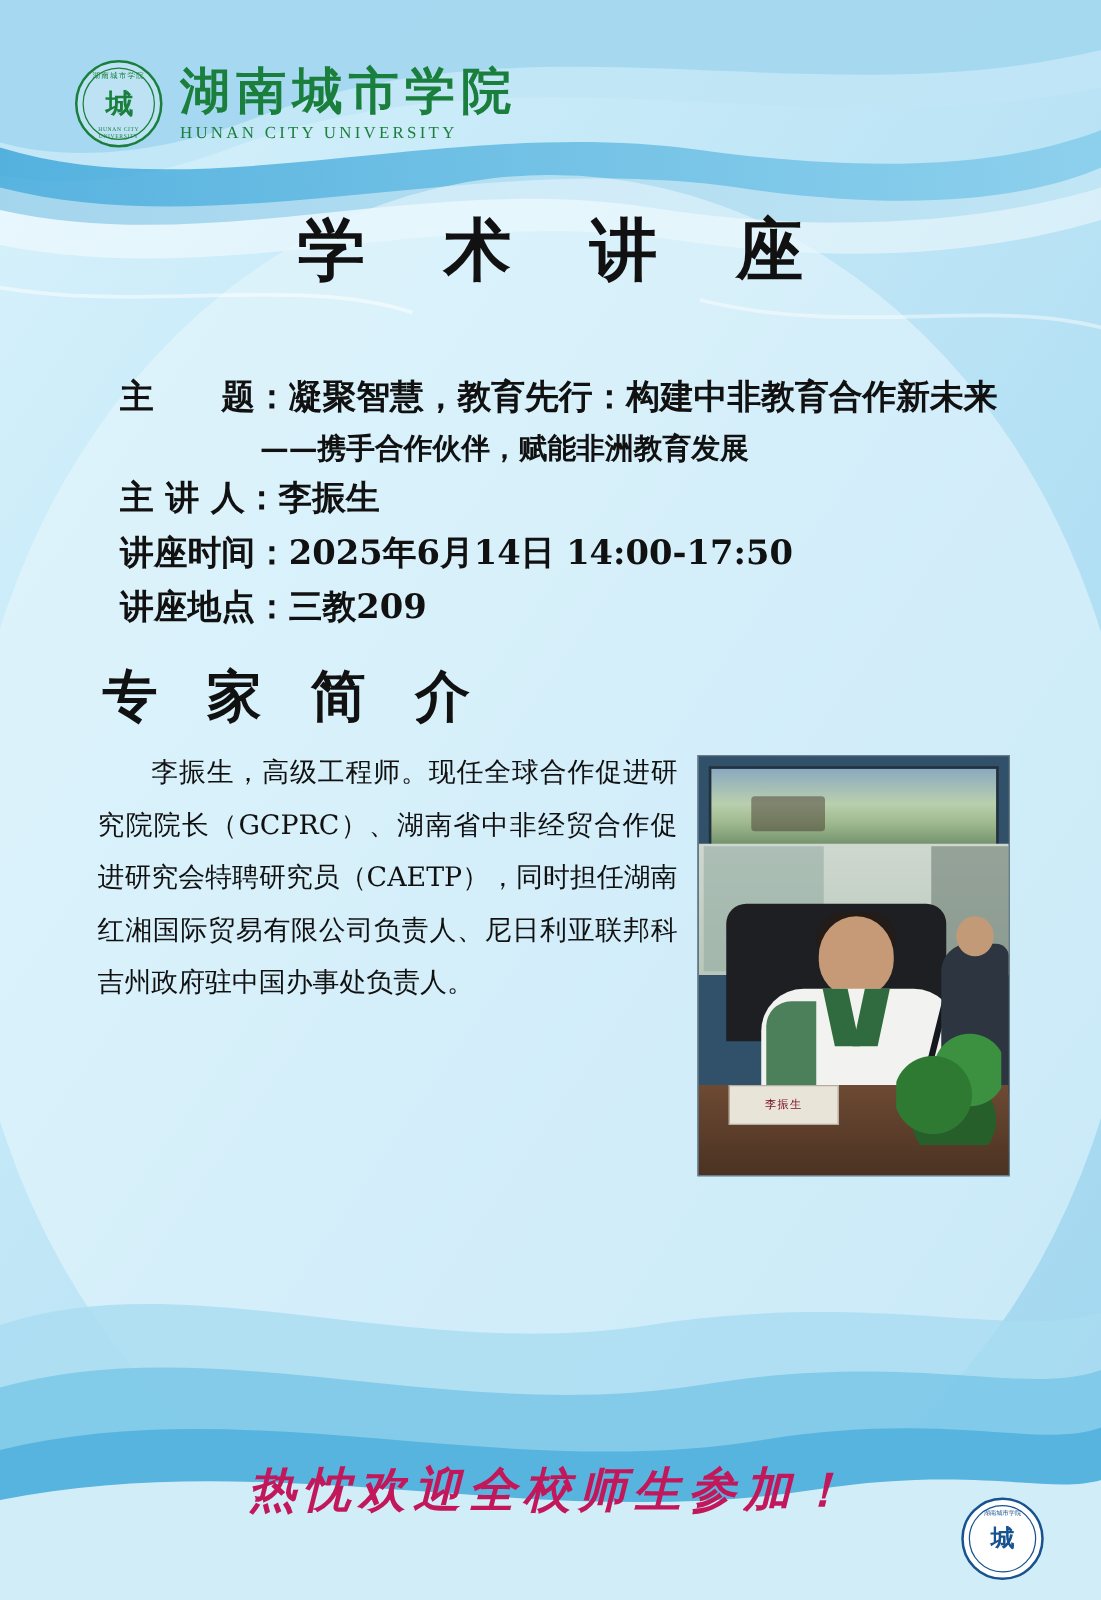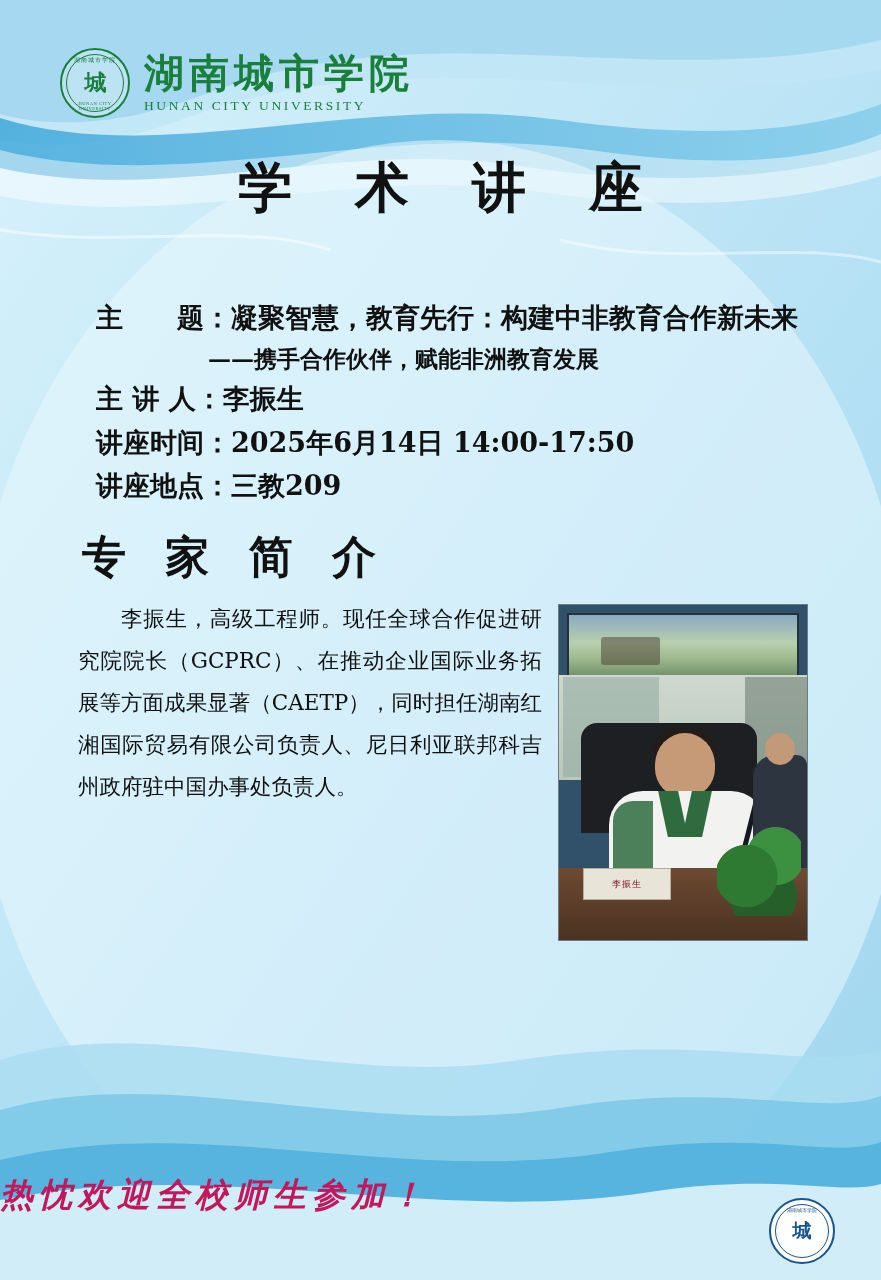--- a/index.html
+++ b/index.html
@@ -95,21 +95,21 @@
   .logo-en {
     font-size: 13.5px;
     color: #1a7f3c;
     letter-spacing: 2.6px;
     margin-top: 4px;
     font-family: "Liberation Serif", serif;
   }
   
   .main-title {
     position: absolute;
-    top: 152px;
+    top: 164px;
     left: 0;
     right: 0;
     text-align: center;
     font-size: 54px;
     font-weight: bold;
     letter-spacing: 22px;
     color: #111111;
     text-indent: 22px;
     font-family: "DejaVu Serif", serif;
   }
@@ -346,22 +346,22 @@
     height: 32px;
     background: #c39a78;
     border-radius: 50%;
   }
   
   .footer-slogan {
     position: absolute;
     left: 0;
     right: 0;
     bottom: 62px;
-    text-align: left;
-    font-size: 33px;
+    text-align: center;
+    font-size: 38px;
     font-weight: bold;
     color: #c2185b;
     letter-spacing: 6px;
     font-family: "DejaVu Serif", serif;
     font-style: italic;
   }
   .footer-seal {
     position: absolute;
     right: 46px;
     bottom: 16px;
@@ -475,21 +475,21 @@
       <div class="ph-body"></div>
       <div class="ph-stripe"></div>
       <div class="ph-collar-l"></div>
       <div class="ph-collar-r"></div>
       <div class="ph-mic"></div>
       <div class="ph-person-r"></div>
       <div class="ph-desk"></div>
       <div class="ph-nameplate">李振生</div>
       <div class="ph-plant"></div>
     </div>
-    <p>李振生，高级工程师。现任全球合作促进研究院院长（GCPRC）、在推动企业国际业务拓展等方面成果显著（CAETP），同时担任湖南红湘国际贸易有限公司负责人、尼日利亚联邦科吉州政府驻中国办事处负责人。</p>
+    <p>李振生，高级工程师。现任全球合作促进研究院院长（GCPRC）、湖南省中非经贸合作促进研究会特聘研究员（CAETP），同时担任湖南红湘国际贸易有限公司负责人、尼日利亚联邦科吉州政府驻中国办事处负责人。</p>
   </div>
 
   <div class="footer-slogan">热忱欢迎全校师生参加！</div>
   <div class="footer-seal">
     <div class="seal-top">湖南城市学院</div>
     <div class="seal-mark">城</div>
   </div>
 
 </div>
 

